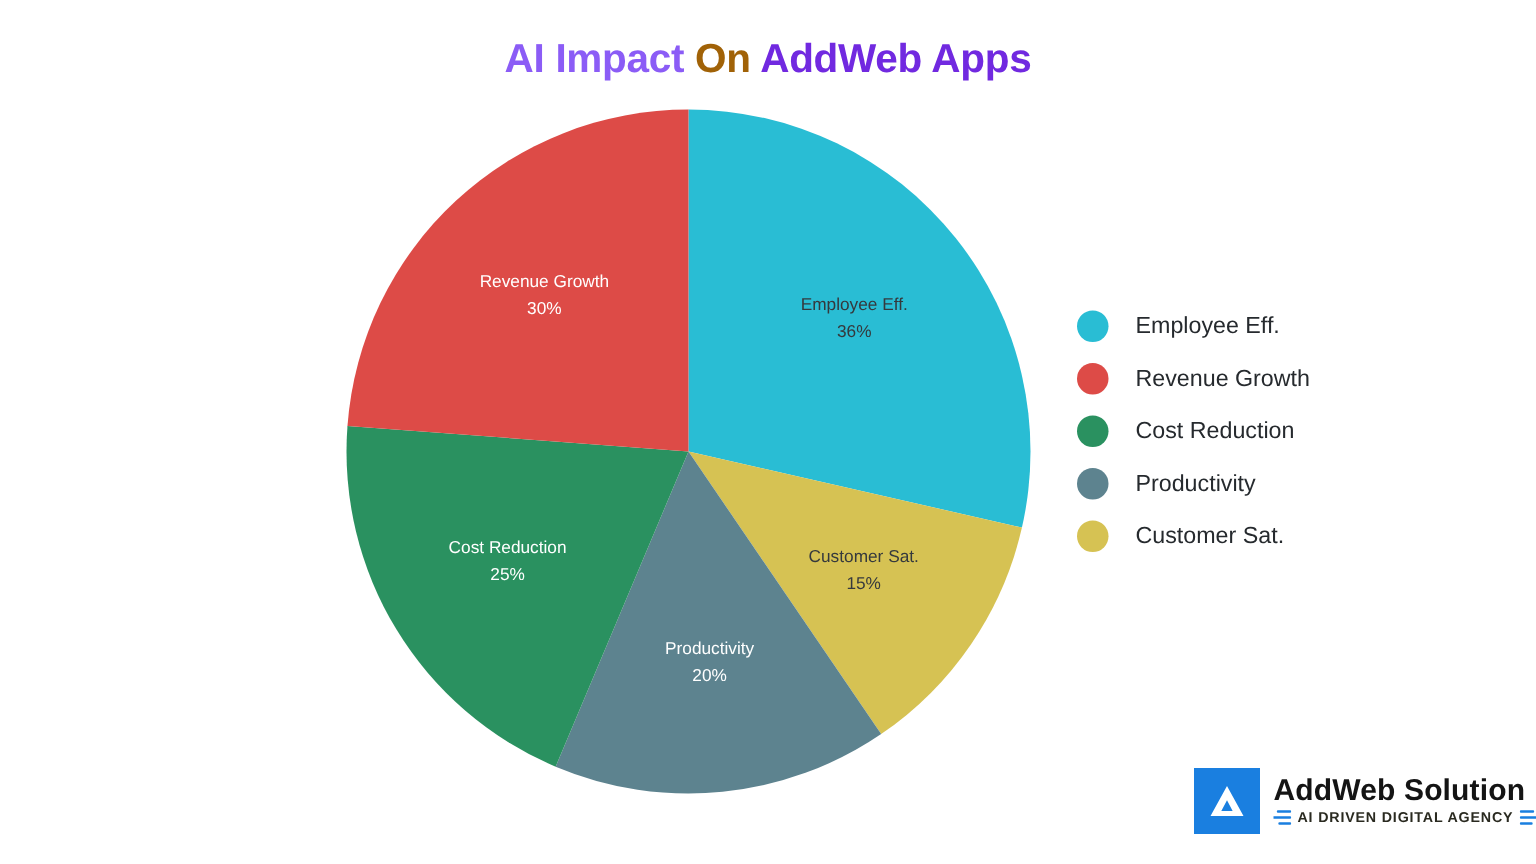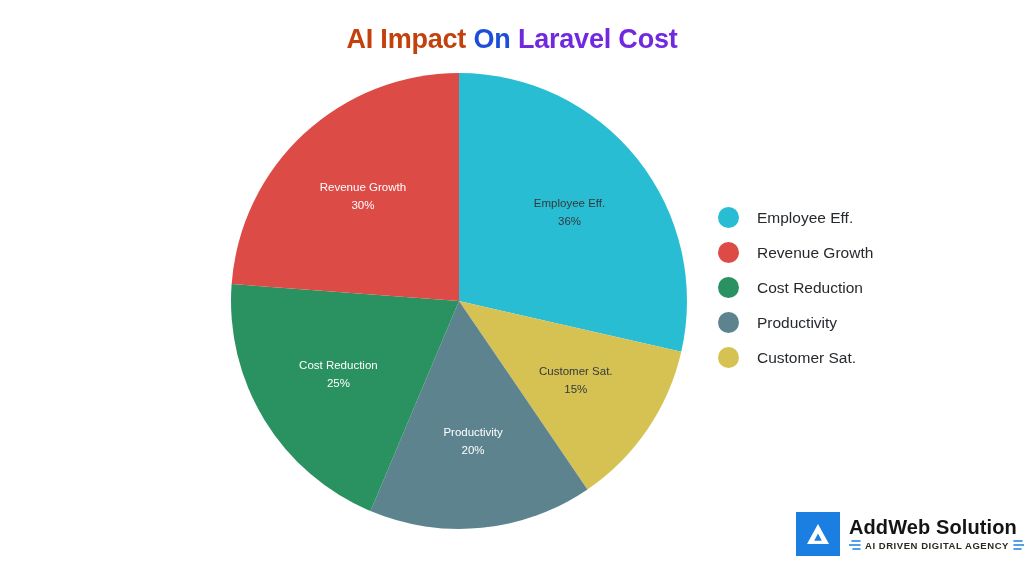--- a/index.html
+++ b/index.html
@@ -22,24 +22,24 @@
     top: 24px;
     left: 0;
     width: 1024px;
     text-align: center;
     font-size: 27px;
     font-weight: bold;
     letter-spacing: -0.2px;
     white-space: nowrap;
   }
   .title-dark {
-    color: #c2410c;
+    color: #8b5cf6;
   }
   .title-mid {
-    color: #1d4ed8;
+    color: #a16207;
   }
   .title-accent {
     color: #7129e0;
   }
 
   
   .pie-wrap {
     position: absolute;
     left: 228px;
     top: 70px;
@@ -130,21 +130,21 @@
     margin: 0 4px;
   }
   .speed-mark {
     display: block;
   }
 </style>
 </head>
 <body>
 
 <div class="chart-title">
-  <span class="title-dark">AI Impact</span><span class="title-mid"> On </span><span class="title-accent">Laravel Cost</span>
+  <span class="title-dark">AI Impact</span><span class="title-mid"> On </span><span class="title-accent">AddWeb Apps</span>
 </div>
 
 <div class="pie-wrap">
   <svg class="pie-svg" viewBox="0 0 462 462">
     <g id="pie-slices">
         <path d="M 231 231 L 231.00 3.00 A 228 228 0 0 1 453.28 281.73 Z" fill="#29bdd4"></path>
         <path d="M 231 231 L 453.28 281.73 A 228 228 0 0 1 359.44 419.38 Z" fill="#d6c253"></path>
         <path d="M 231 231 L 359.44 419.38 A 228 228 0 0 1 142.44 441.10 Z" fill="#5d838f"></path>
         <path d="M 231 231 L 142.44 441.10 A 228 228 0 0 1 3.64 213.96 Z" fill="#2a9160"></path>
         <path d="M 231 231 L 3.64 213.96 A 228 228 0 0 1 231.00 3.00 Z" fill="#dd4b47"></path>

